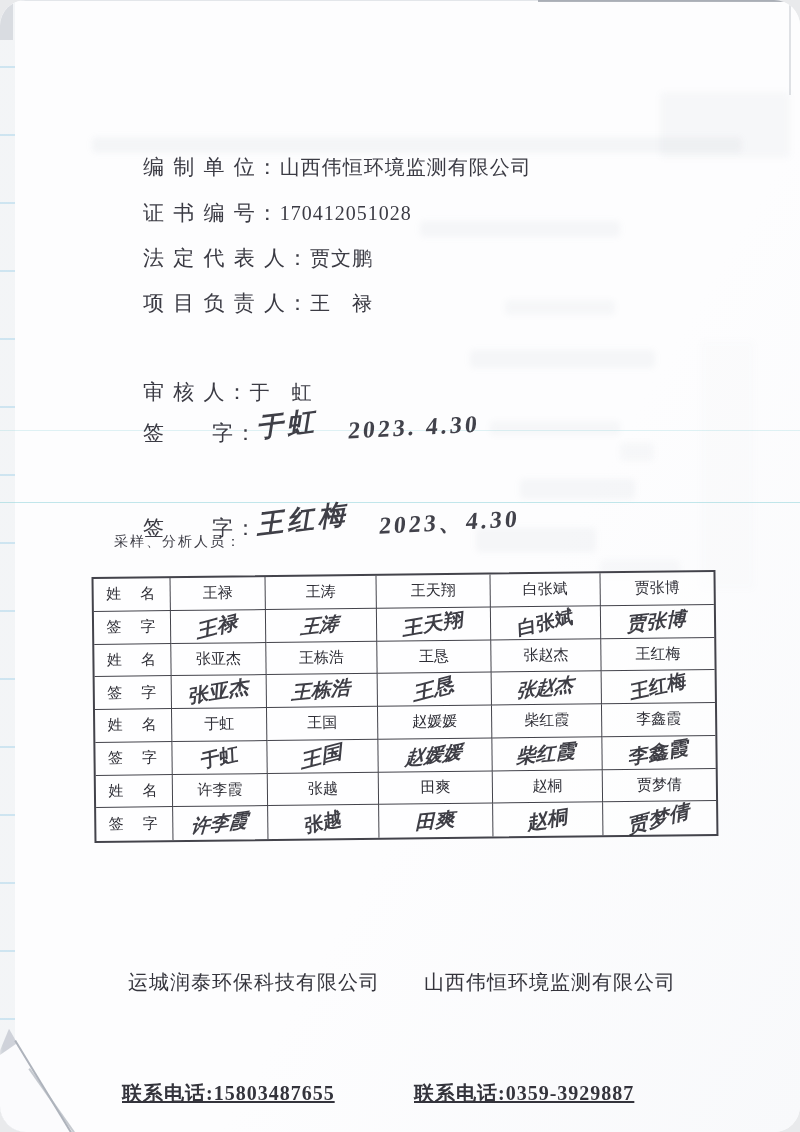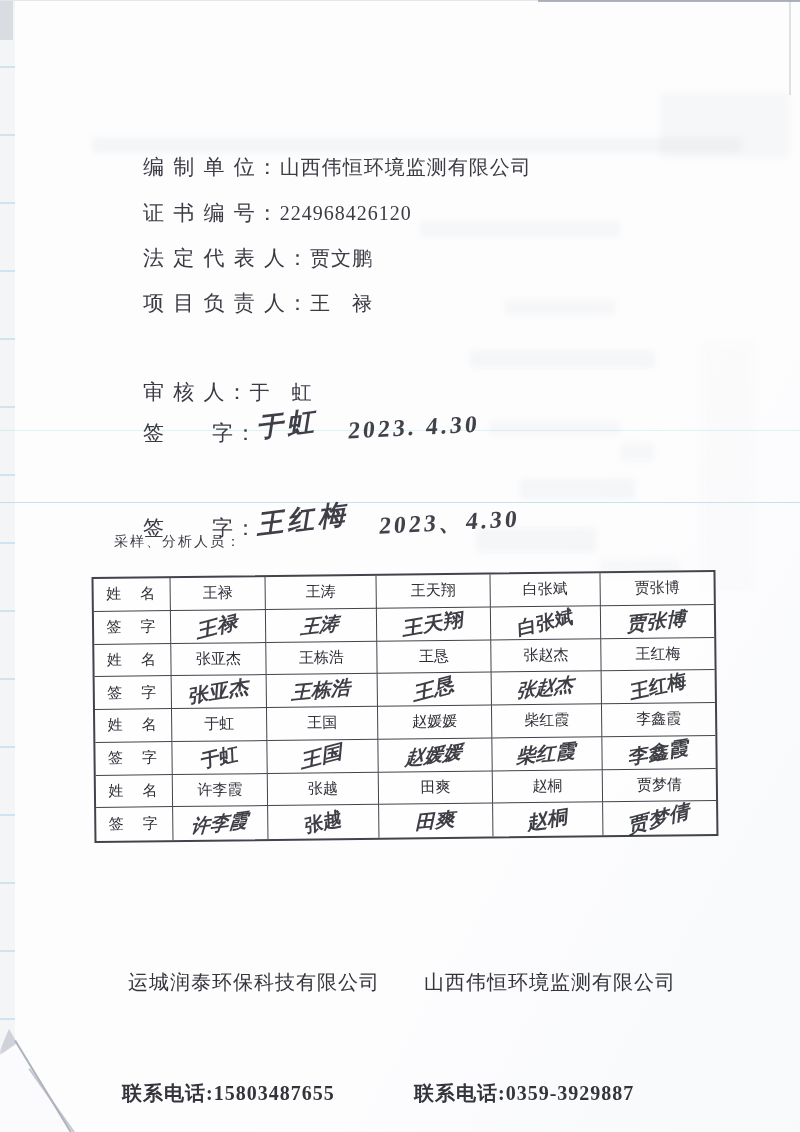--- a/index.html
+++ b/index.html
@@ -1,17 +1,17 @@
 <!DOCTYPE html>
 <html><head>
 <meta charset="utf-8">
 <style>
   html,body{margin:0;padding:0;background:#e9eaec;}
   .canvas{position:relative;width:800px;height:1132px;overflow:hidden;
-          background:#fcfcfd;font-family:"Liberation Serif","DejaVu Serif",serif;color:#3b3b44;}
+          background:#fcfcfd;font-family:"Liberation Serif","DejaVu Serif",serif;color:#3b3b44;border-radius:26px;}
   .page-sheet{position:absolute;inset:0;background:linear-gradient(120deg,#fdfdfe 60%,#f8f9fb 100%);}
   
   .edge-strip{position:absolute;left:0;top:0;width:15px;height:1132px;
               background:repeating-linear-gradient(to bottom,#f2f4f6 0px,#f2f4f6 66px,#c9e2ef 66px,#c9e2ef 68px);opacity:.9;}
   .corner-gray{position:absolute;left:0;top:0;width:13px;height:40px;background:#d9dce1;}
   .topline{position:absolute;left:538px;top:0;width:262px;height:2px;background:#959ba4;opacity:.75;}
   .topline-faint{position:absolute;left:0;top:0;width:800px;height:1px;background:#e3e6ea;}
   .redge{position:absolute;right:9px;top:0;width:2px;height:95px;background:rgba(165,172,182,.35);}
   
   .scanline{position:absolute;left:0;width:800px;height:1px;background:#8fd4da;}
@@ -53,21 +53,21 @@
   .v2{transform:rotate(-6deg) skewX(-24deg);}
   .v3{transform:rotate(-9deg) skewX(-14deg) scaleX(1.08);}
   .v4{transform:rotate(-12deg) skewX(-10deg);}
   .v5{transform:rotate(-5deg) skewX(-18deg) scaleX(1.05);}
   
   .fcol{position:absolute;top:890px;font-size:20px;line-height:37px;color:#34343c;letter-spacing:1px;white-space:pre;}
   .fcol.left{left:122px;}
   .fcol.right{left:414px;}
   .fcol .co{padding-left:6px;text-align:right;}
   .fcol.right .co{padding-left:10px;}
-  .fcol .ph{font-weight:600;}
+  .fcol .ph{font-weight:600;text-decoration:underline;}
 </style>
 </head>
 <body>
 
 <div class="canvas">
   <div class="page-sheet"></div>
   <div class="edge-strip"></div>
   <div class="corner-gray"></div>
   <div class="topline-faint"></div>
   <div class="topline"></div>
@@ -85,21 +85,21 @@
   <div class="blob" style="left:600px;top:560px;width:80px;height:16px;opacity:.35"></div>
   <div class="blob" style="left:700px;top:340px;width:55px;height:250px;opacity:.12"></div>
 
   <div class="scanline l1"></div>
   <div class="scanline l2"></div>
 
   <div class="fline" style="top:128px">
     <span class="flabel">编 制 单 位：</span><span class="fvalue">山西伟恒环境监测有限公司</span>
   </div>
   <div class="fline" style="top:174px">
-    <span class="flabel">证 书 编 号：</span><span class="fvalue">224968426120</span>
+    <span class="flabel">证 书 编 号：</span><span class="fvalue">170412051028</span>
   </div>
   <div class="fline" style="top:264px">
     <span class="flabel">项 目 负 责 人：</span><span class="fvalue">王　禄</span>
   </div>
   <div class="fline" style="top:219px">
     <span class="flabel">法 定 代 表 人：</span><span class="fvalue">贾文鹏</span>
   </div>
   <div class="fline" style="top:353px">
     <span class="flabel">审 核 人：</span><span class="fvalue">于　虹</span>
   </div>

